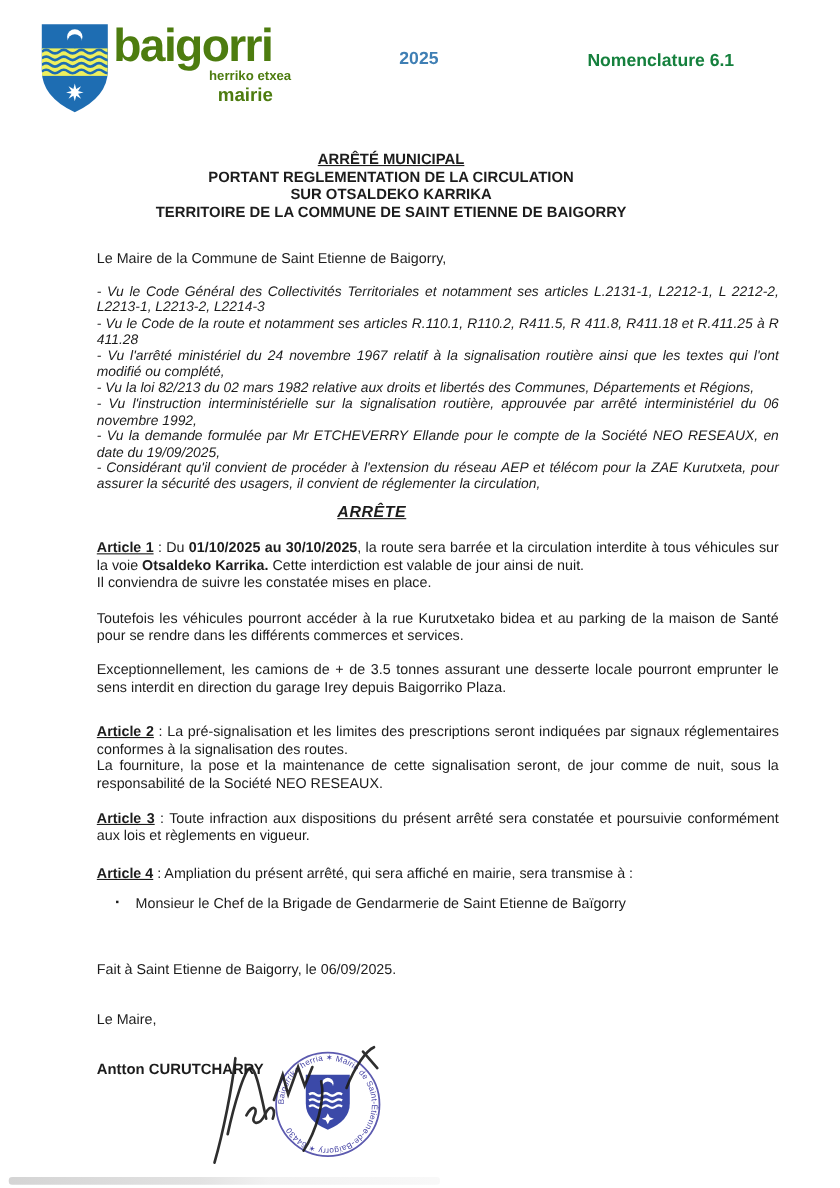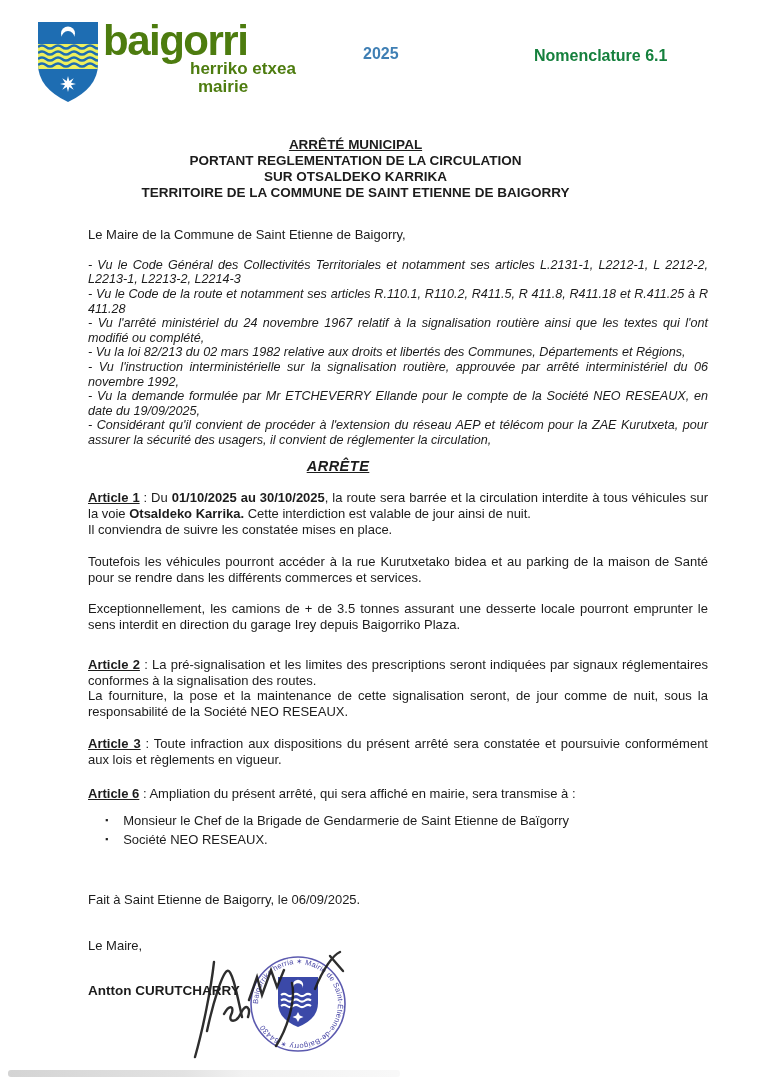--- a/index.html
+++ b/index.html
@@ -6,21 +6,21 @@
   html,body { background:#ffffff; }
   .page {
     position:relative; width:764px; height:1080px; margin:0 auto;
     background:#ffffff; overflow:hidden;
     font-family:"Liberation Sans", sans-serif; color:#1c1c1c;
   }
   
   .crest { position:absolute; left:36px; top:20px; width:64px; height:84px; }
   .logo-text { position:absolute; left:103px; top:22px; color:#4d7c0f; }
   .brand { font-size:42px; font-weight:bold; letter-spacing:-1.5px; line-height:38px; }
-  .sub1  { font-size:17px; font-weight:bold; margin-left:87px; margin-top:0px; line-height:18px; }
+  .sub1  { font-size:12px; font-weight:bold; margin-left:87px; margin-top:0px; line-height:18px; }
   .sub2  { font-size:17px; font-weight:bold; margin-left:95px; line-height:18px; }
   .year  { position:absolute; left:363px; top:45px; font-size:16px; font-weight:bold; color:#3f7fb4; }
   .nomenclature { position:absolute; left:534px; top:47px; font-size:16px; font-weight:bold; color:#15803d; }
   
   .doc { position:absolute; left:88px; top:137px; width:620px; font-size:13px; line-height:15.8px; text-align:justify; }
   .title-block { text-align:center; font-weight:bold; font-size:13.5px; line-height:16px; padding-right:85px; text-align:center; }
   .title-block .u { text-decoration:underline; }
   .opening { margin-top:26px; text-align:left; }
   .recitals { margin-top:15px; font-style:italic; font-size:12.6px; line-height:14.6px; }
   .decree-heading { margin-top:11px; text-align:center; padding-right:120px; font-weight:bold; font-style:italic; font-size:14.5px; letter-spacing:0.5px; }
@@ -103,25 +103,24 @@
     <p class="p"><span style="font-weight: bold; text-decoration: underline;">Article 1</span><span> : Du </span><span style="font-weight: bold;">01/10/2025 au 30/10/2025</span><span>, la route sera barrée et la circulation interdite à tous véhicules sur la voie </span><span style="font-weight: bold;">Otsaldeko Karrika.</span><span> Cette interdiction est valable de jour ainsi de nuit.</span></p>
     <p class="p0">Il conviendra de suivre les constatée mises en place.</p>
     <p class="p">Toutefois les véhicules pourront accéder à la rue Kurutxetako bidea et au parking de la maison de Santé pour se rendre dans les différents commerces et services.</p>
     <p class="p">Exceptionnellement, les camions de + de 3.5 tonnes assurant une desserte locale pourront emprunter le sens interdit en direction du garage Irey depuis Baigorriko Plaza.</p>
 
     <p class="p gap-lg"><span style="font-weight: bold; text-decoration: underline;">Article 2</span><span> : La pré-signalisation et les limites des prescriptions seront indiquées par signaux réglementaires conformes à la signalisation des routes.</span></p>
     <p class="p0">La fourniture, la pose et la maintenance de cette signalisation seront, de jour comme de nuit, sous la responsabilité de la Société NEO RESEAUX.</p>
 
     <p class="p gap-md"><span style="font-weight: bold; text-decoration: underline;">Article 3</span><span> : Toute infraction aux dispositions du présent arrêté sera constatée et poursuivie conformément aux lois et règlements en vigueur.</span></p>
 
-    <p class="p gap-a4"><span style="font-weight: bold; text-decoration: underline;">Article 6</span><span> : Ampliation du présent arrêté, qui sera affiché en mairie, sera transmise à :</span></p>
+    <p class="p gap-a4"><span style="font-weight: bold; text-decoration: underline;">Article 4</span><span> : Ampliation du présent arrêté, qui sera affiché en mairie, sera transmise à :</span></p>
 
     <ul class="transmissions">
       <li>Monsieur le Chef de la Brigade de Gendarmerie de Saint Etienne de Baïgorry</li>
-      <li>Société NEO RESEAUX.</li>
     </ul>
 
     <p class="fait">Fait à Saint Etienne de Baigorry, le 06/09/2025.</p>
     <p class="role">Le Maire,</p>
     <p class="signatory">Antton CURUTCHARRY</p>
   </div>
 
   <svg class="stamp-area" viewBox="0 0 270 137" aria-hidden="true">
 
     <g>

